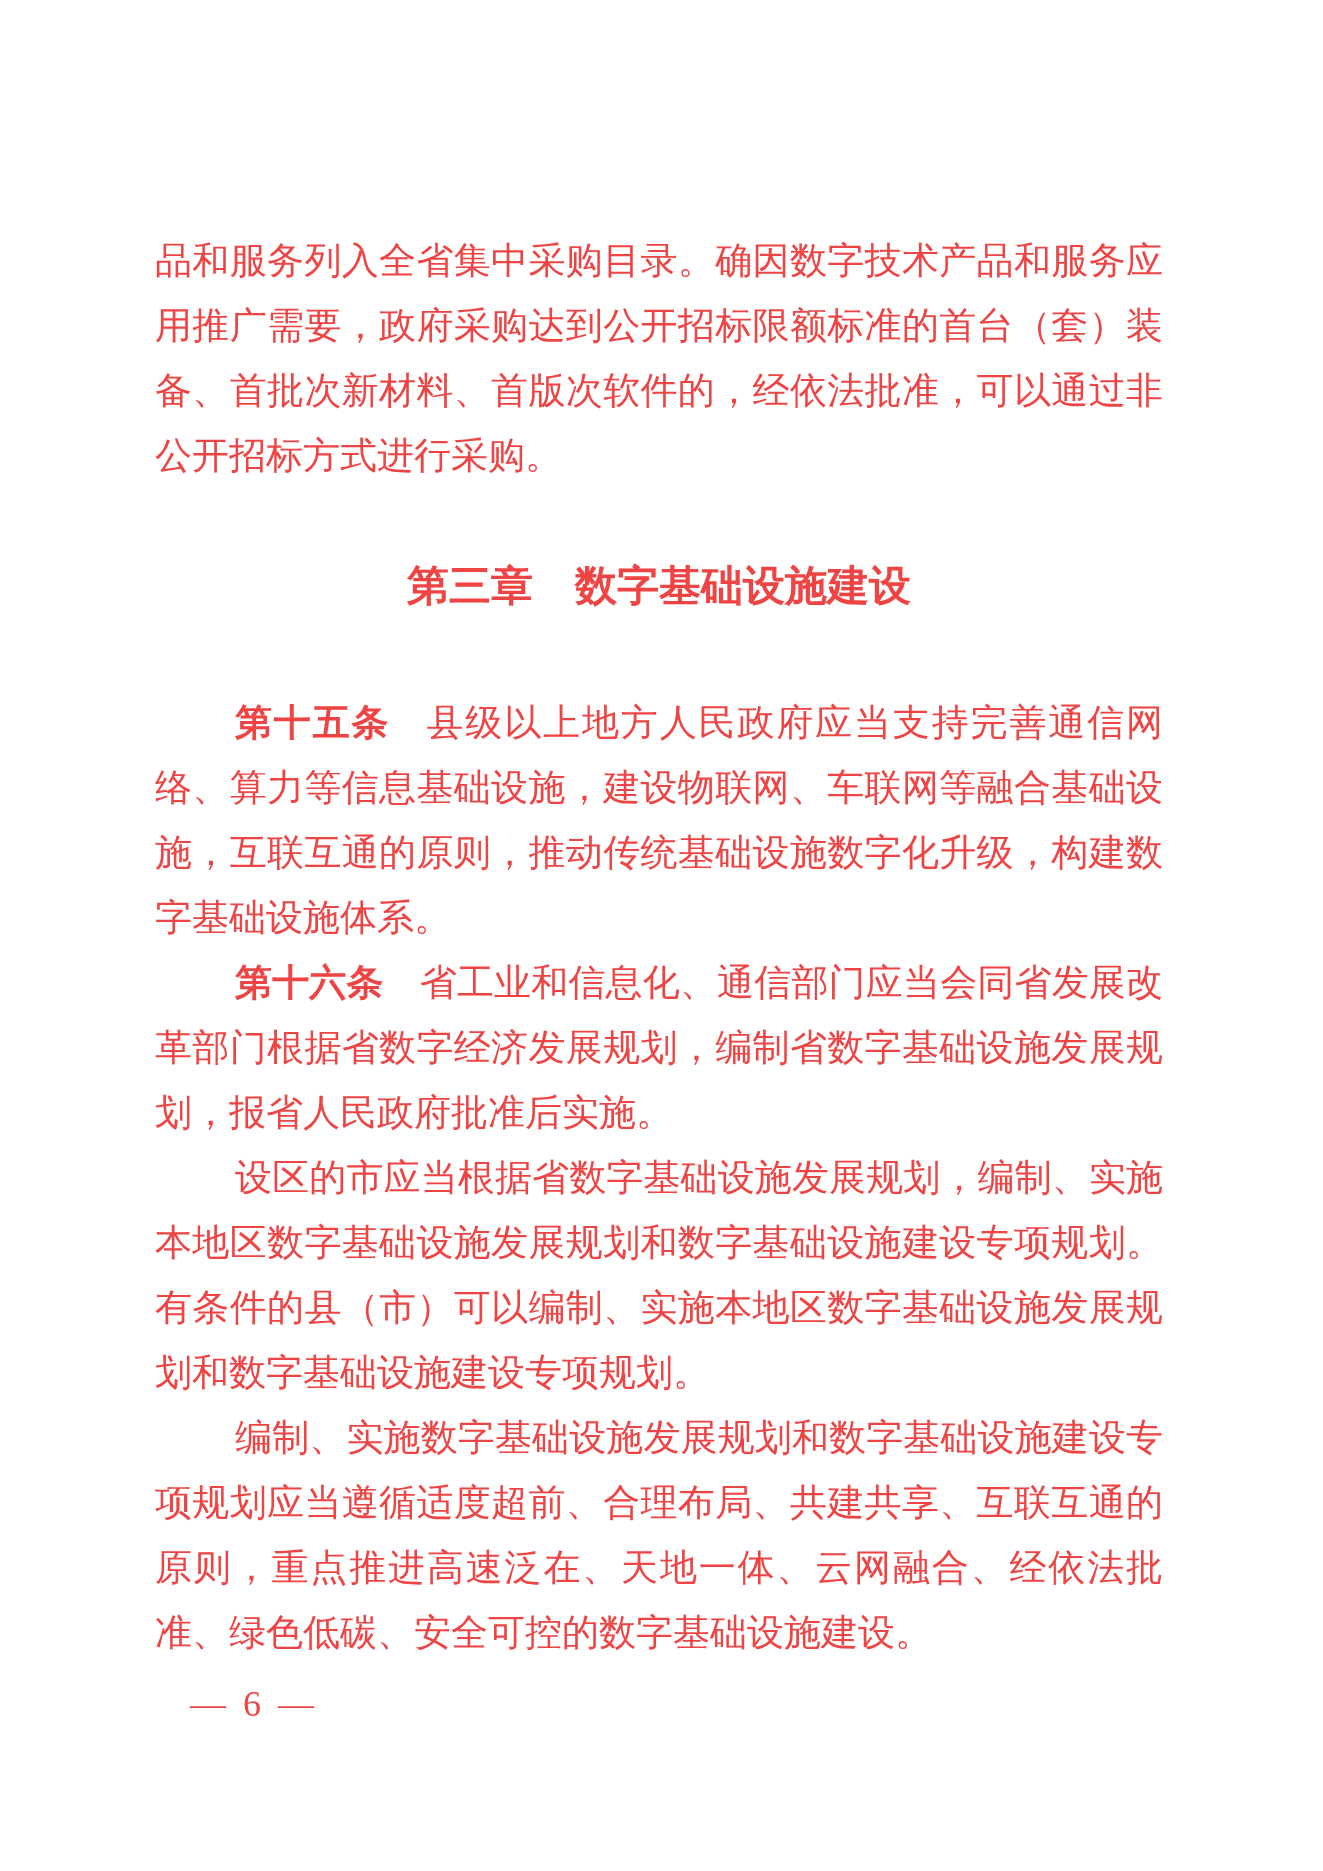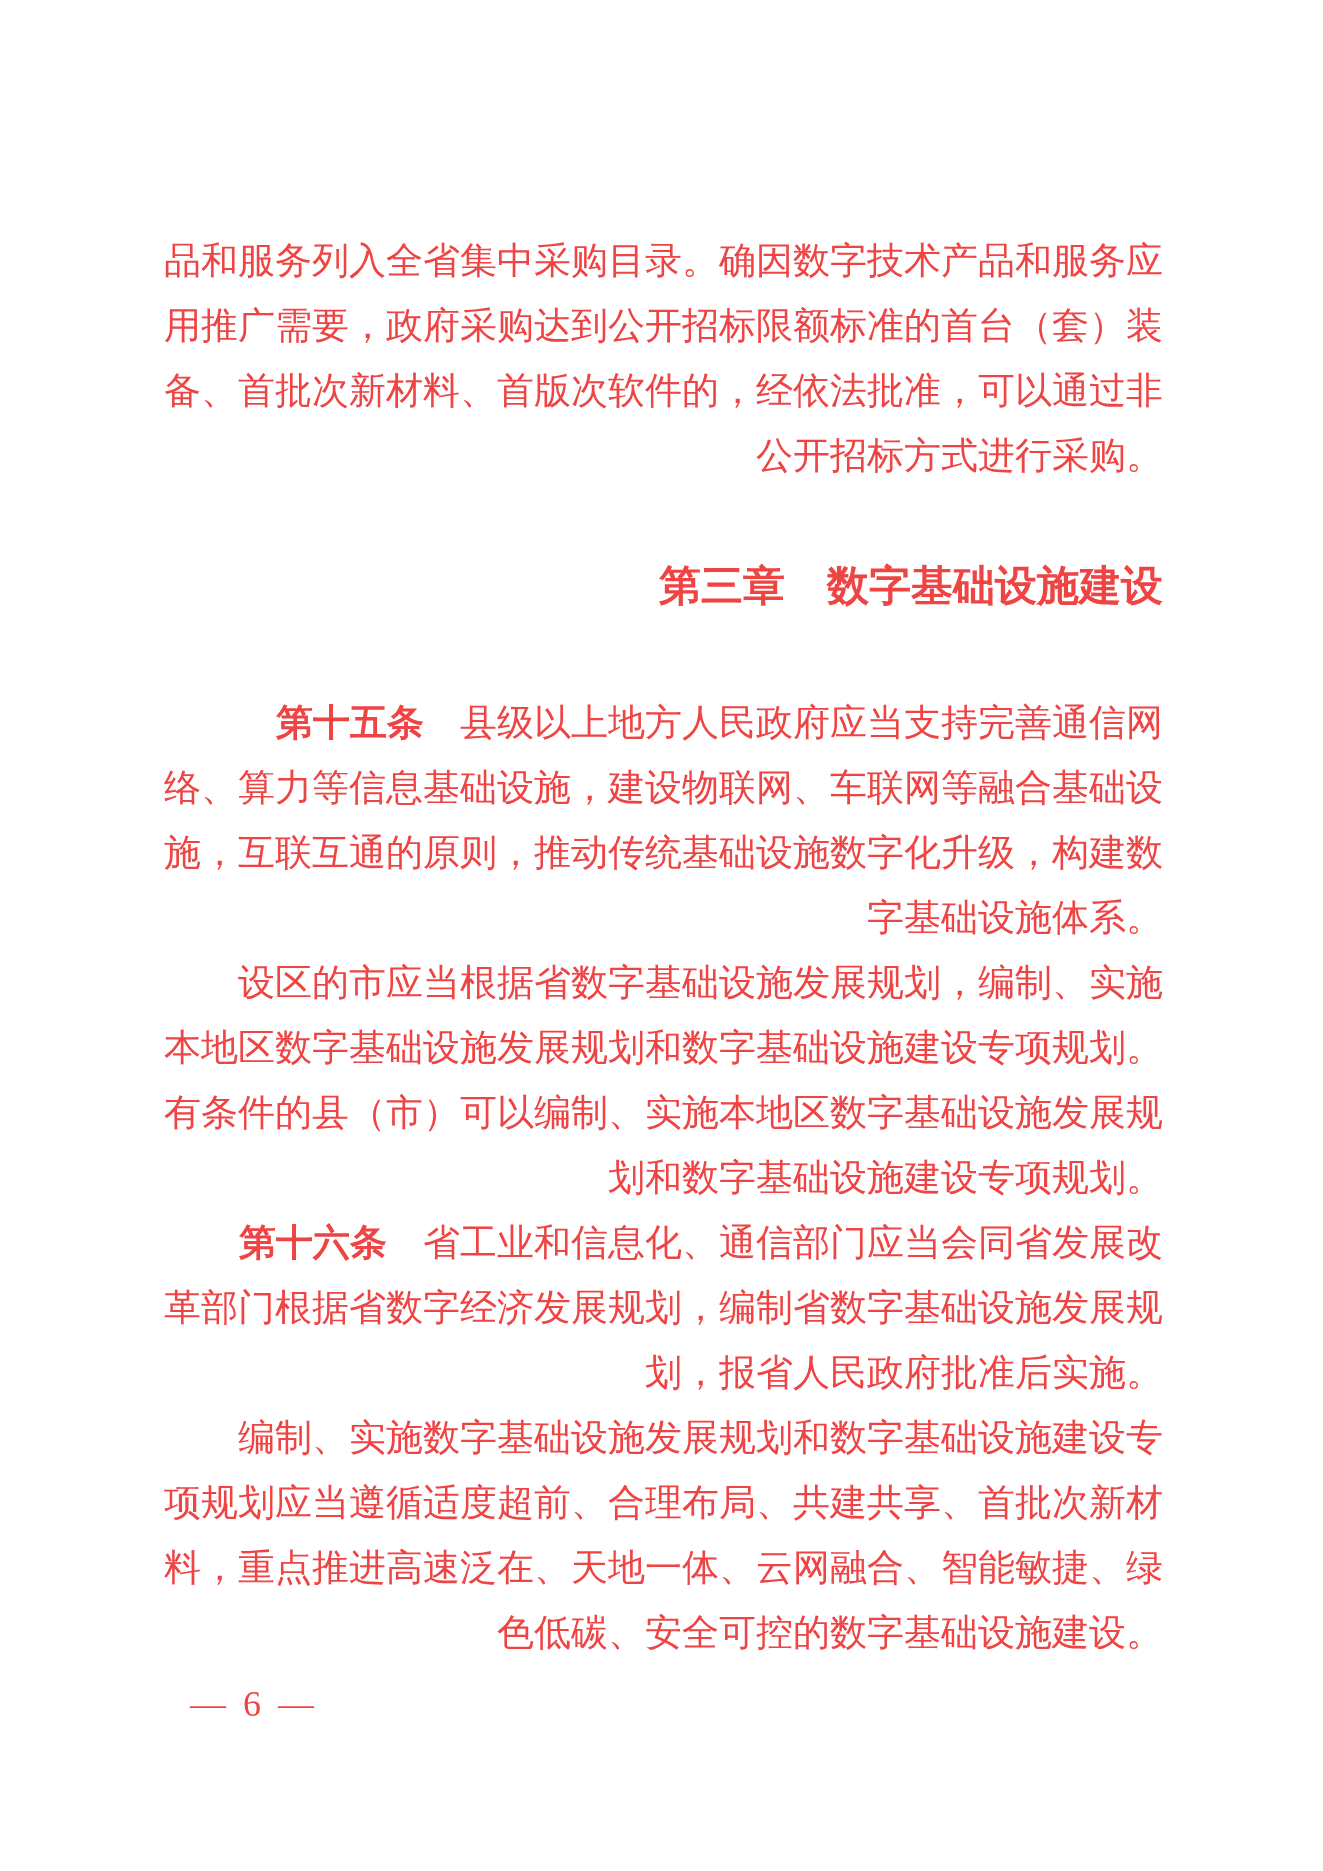--- a/index.html
+++ b/index.html
@@ -22,21 +22,20 @@
     top: 228px;
     width: 1008px;
     font-size: 37px;
     line-height: 65px;
     text-align: justify;
     letter-spacing: 0px;
   }
   .content p {
     margin: 0;
     padding: 0;
-    text-align: right;
   }
   .para-indent {
     text-indent: 80px;
   }
   .chapter-heading {
     text-align: center;
     text-indent: 0;
     font-family: "Liberation Sans", "DejaVu Sans", sans-serif;
     font-weight: bold;
     font-size: 42px;
@@ -65,23 +64,23 @@
 <div class="page">
 
   <div class="content">
 
     <p>品和服务列入全省集中采购目录。确因数字技术产品和服务应用推广需要，政府采购达到公开招标限额标准的首台（套）装备、首批次新材料、首版次软件的，经依法批准，可以通过非公开招标方式进行采购。</p>
 
     <p class="chapter-heading">第三章　数字基础设施建设</p>
 
     <p class="para-indent"><span class="article-label">第十五条</span><span>县级以上地方人民政府应当支持完善通信网络、算力等信息基础设施，建设物联网、车联网等融合基础设施，互联互通的原则，推动传统基础设施数字化升级，构建数字基础设施体系。</span></p>
 
+    <p class="para-indent"><span class="article-label">第十六条</span><span>省工业和信息化、通信部门应当会同省发展改革部门根据省数字经济发展规划，编制省数字基础设施发展规划，报省人民政府批准后实施。</span></p>
+
     <p class="para-indent">设区的市应当根据省数字基础设施发展规划，编制、实施本地区数字基础设施发展规划和数字基础设施建设专项规划。有条件的县（市）可以编制、实施本地区数字基础设施发展规划和数字基础设施建设专项规划。</p>
 
-    <p class="para-indent"><span class="article-label">第十六条</span><span>省工业和信息化、通信部门应当会同省发展改革部门根据省数字经济发展规划，编制省数字基础设施发展规划，报省人民政府批准后实施。</span></p>
-
-    <p class="para-indent">编制、实施数字基础设施发展规划和数字基础设施建设专项规划应当遵循适度超前、合理布局、共建共享、首批次新材料，重点推进高速泛在、天地一体、云网融合、智能敏捷、绿色低碳、安全可控的数字基础设施建设。</p>
+    <p class="para-indent">编制、实施数字基础设施发展规划和数字基础设施建设专项规划应当遵循适度超前、合理布局、共建共享、互联互通的原则，重点推进高速泛在、天地一体、云网融合、经依法批准、绿色低碳、安全可控的数字基础设施建设。</p>
 
   </div>
 
   <div class="page-number">— 6 —</div>
 
 </div>
 
 </body></html>

